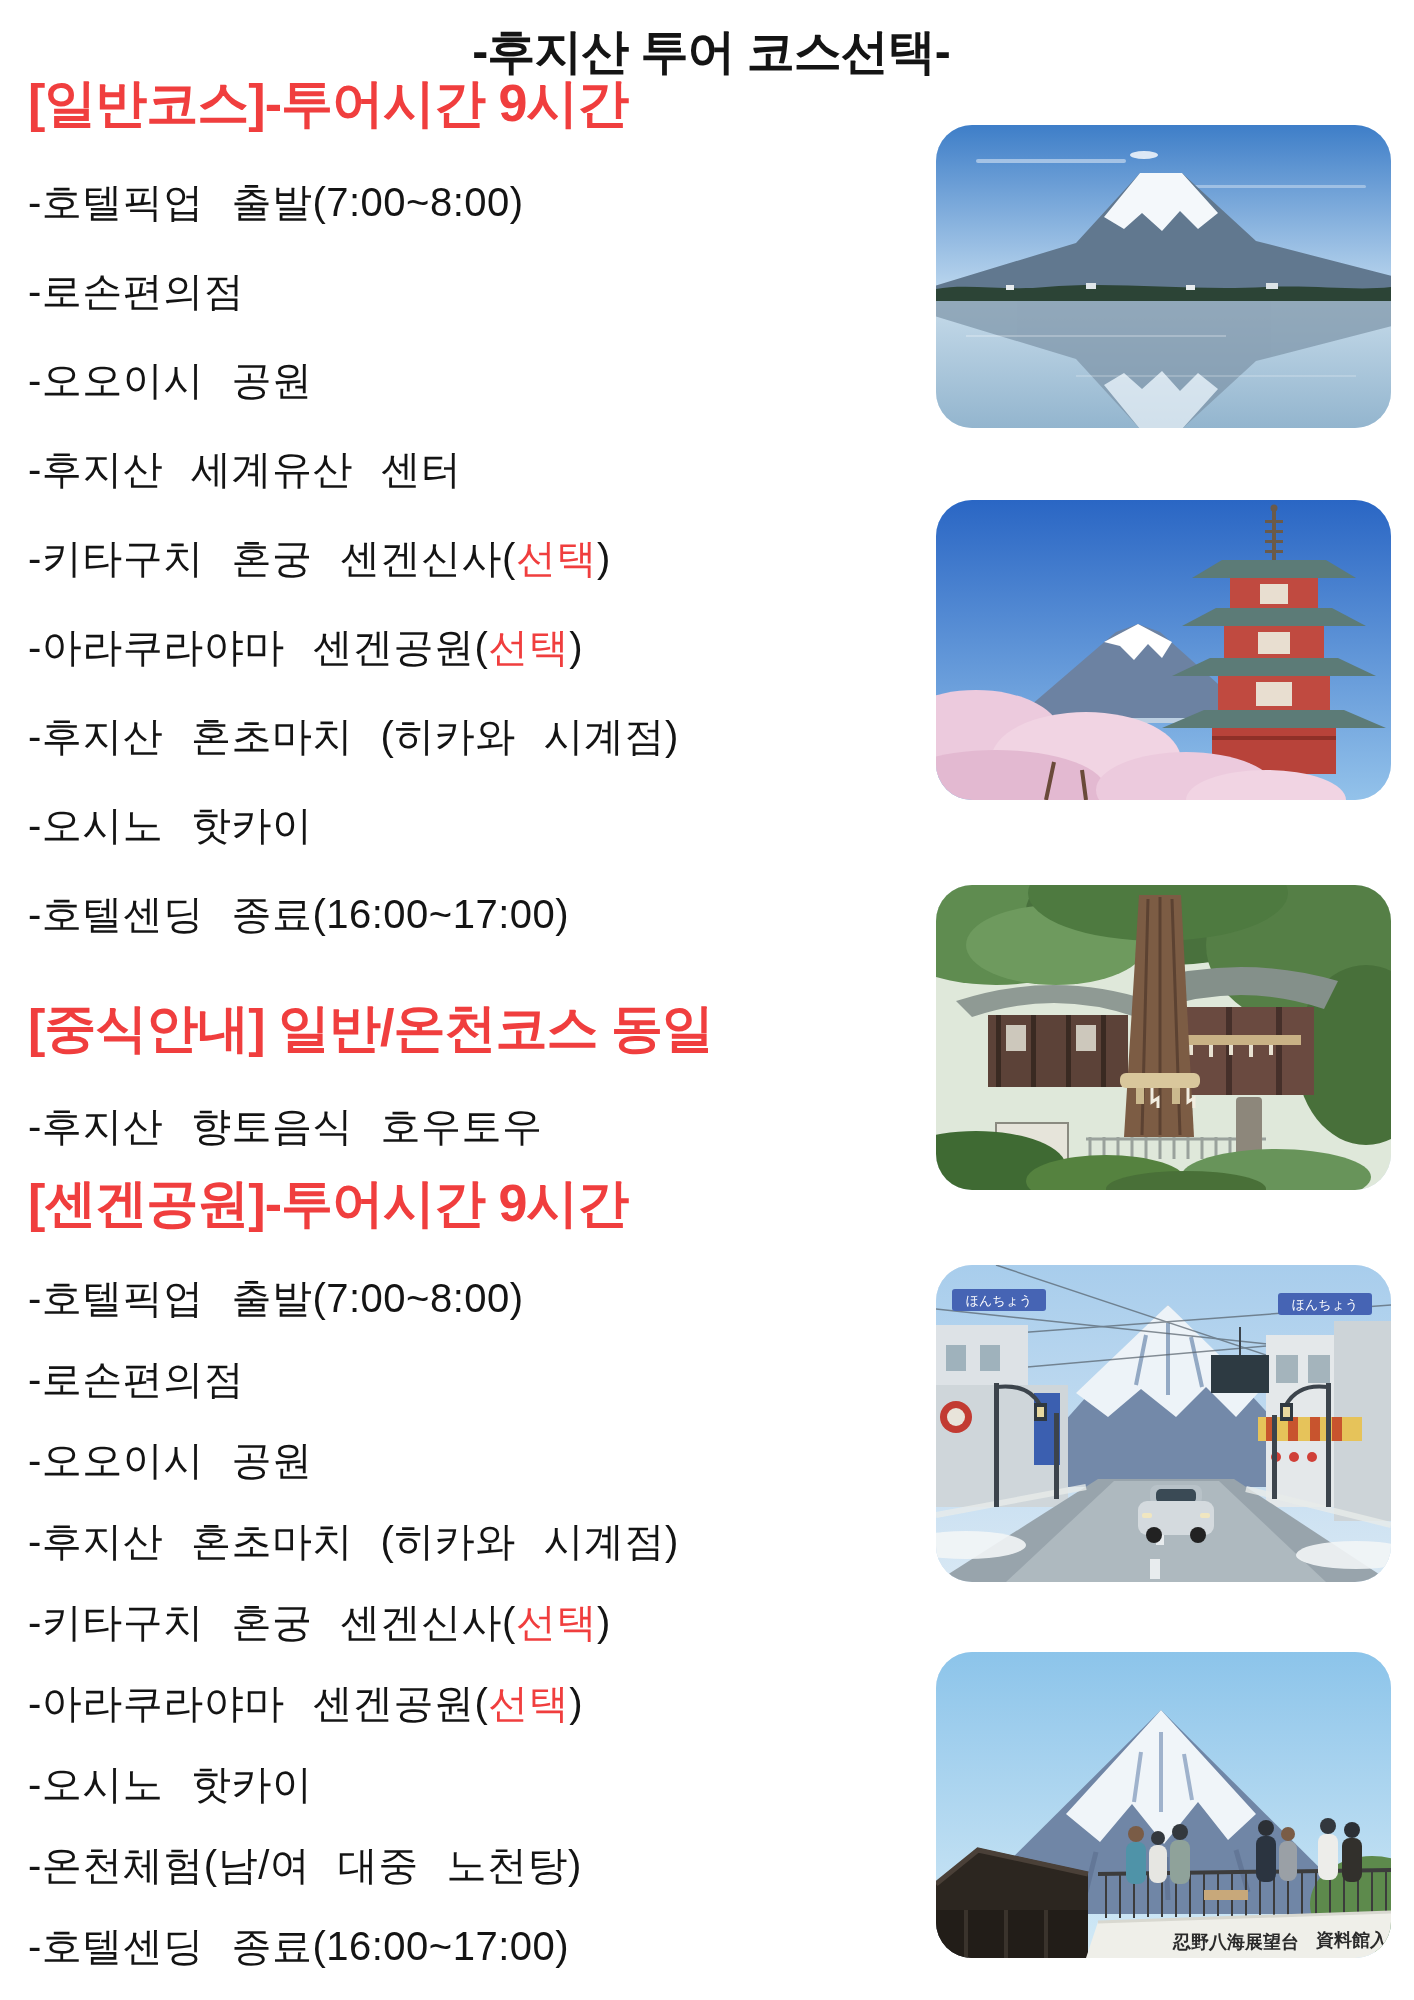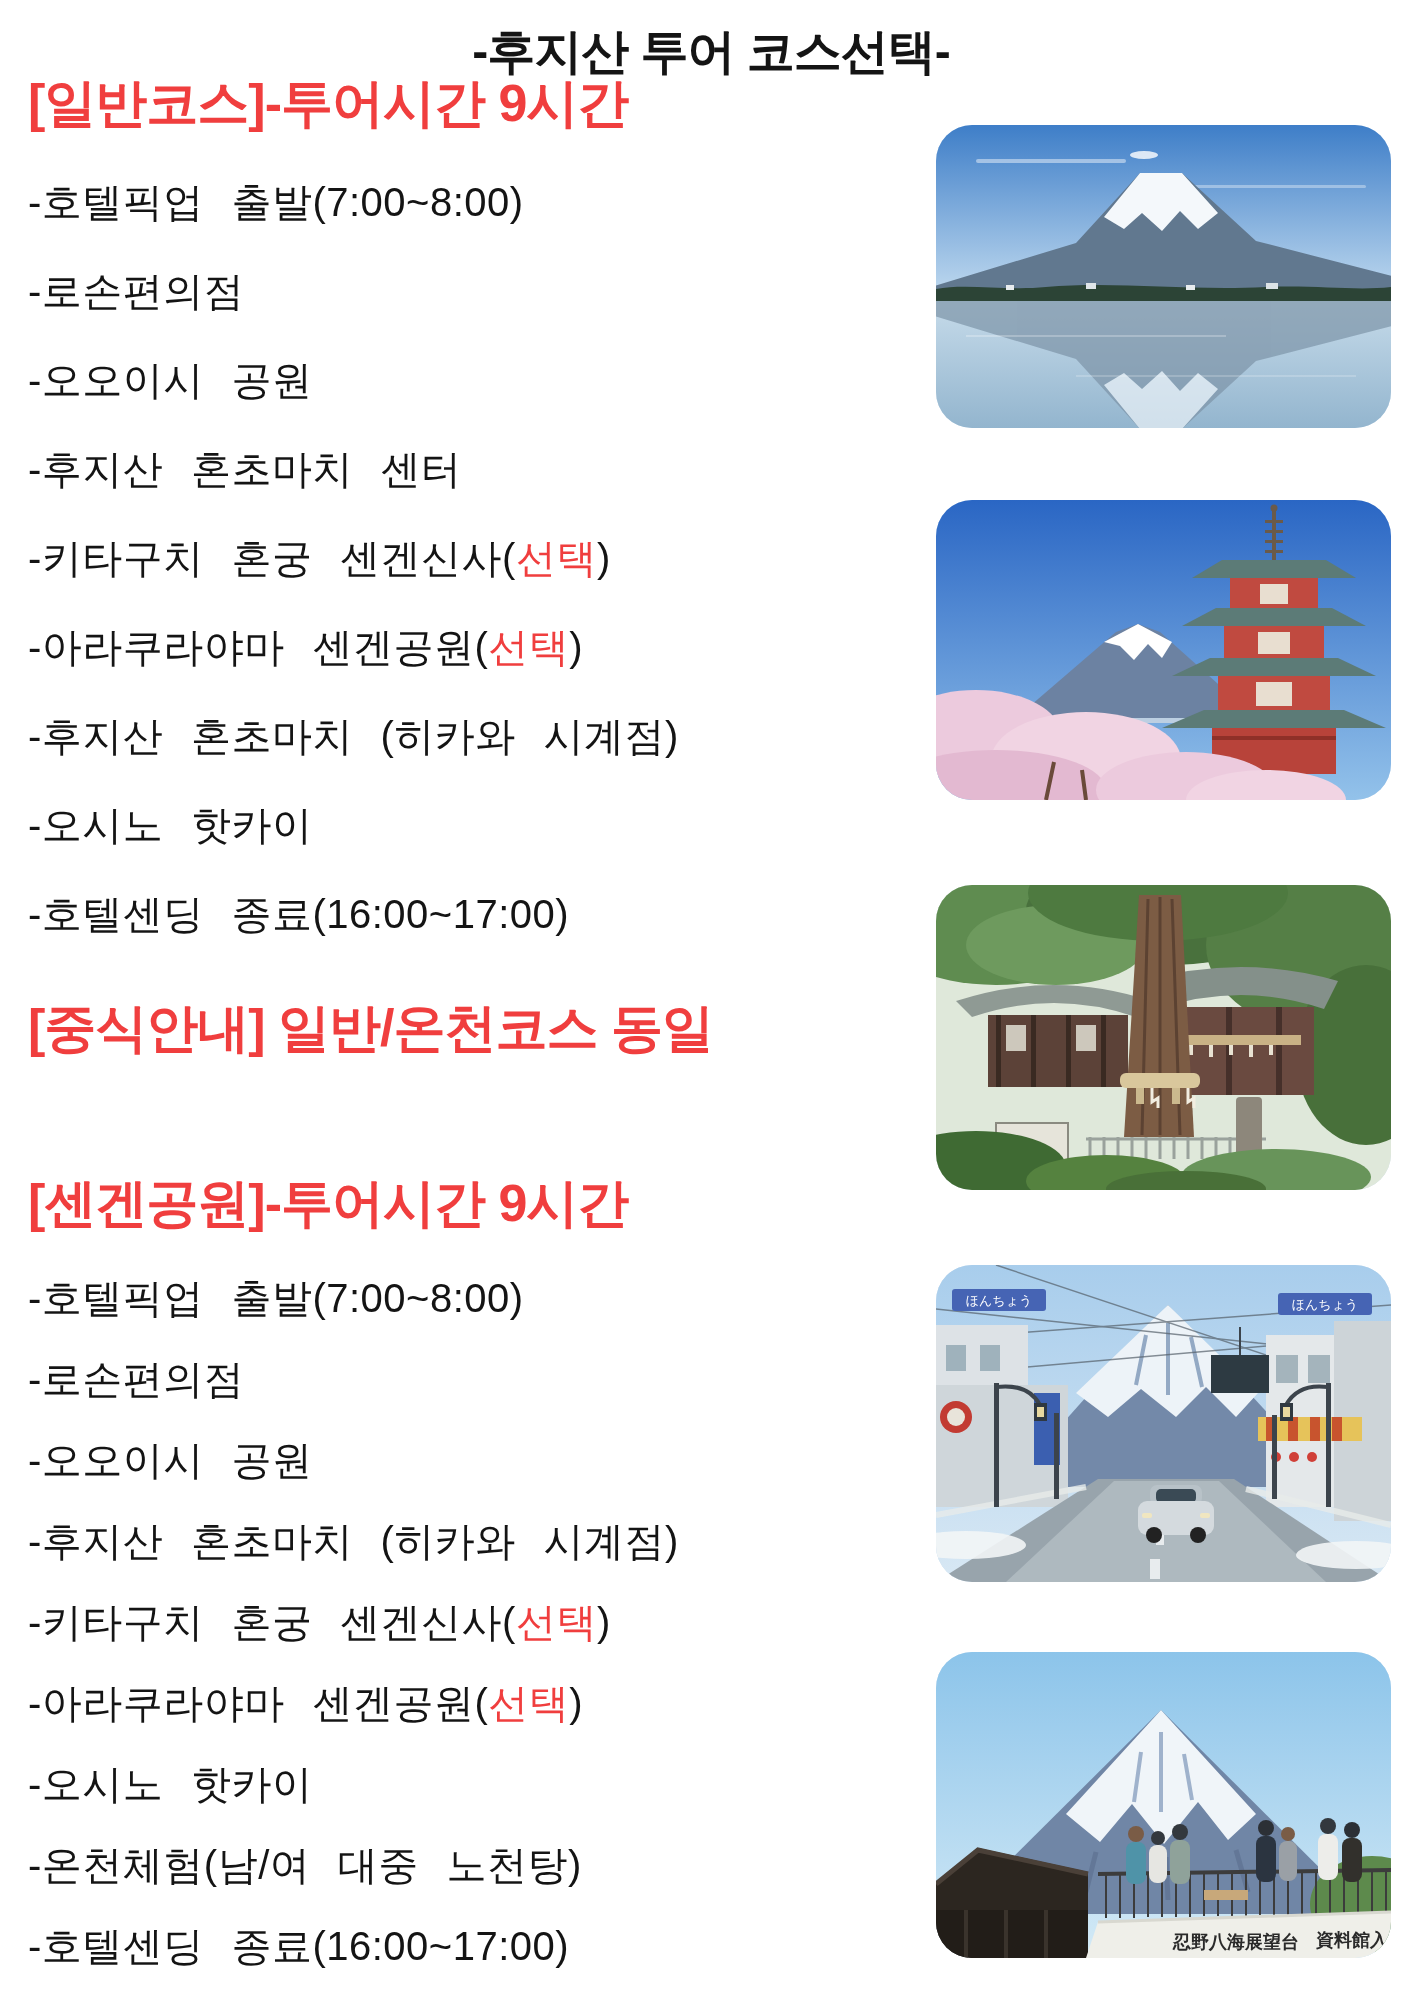--- a/index.html
+++ b/index.html
@@ -49,29 +49,30 @@
 <div class="page">
 
   <h1 class="title">-후지산 투어 코스선택-</h1>
 
   <div id="sections">
       <section class="section sec-0">
         <h2 class="sec-header">[일반코스]-투어시간 9시간</h2>
         <div class="line"><span>-호텔픽업 출발(7:00~8:00)</span></div>
         <div class="line"><span>-로손편의점</span></div>
         <div class="line"><span>-오오이시 공원</span></div>
-        <div class="line"><span>-후지산 혼초마치 센터</span></div>
+        <div class="line"><span>-후지산 세계유산 센터</span></div>
         <div class="line"><span>-키타구치 혼궁 센겐신사(</span><span class="red">선택</span><span>)</span></div>
         <div class="line"><span>-아라쿠라야마 센겐공원(</span><span class="red">선택</span><span>)</span></div>
         <div class="line"><span>-후지산 혼초마치 (히카와 시계점)</span></div>
         <div class="line"><span>-오시노 핫카이</span></div>
         <div class="line"><span>-호텔센딩 종료(16:00~17:00)</span></div>
       </section>
       <section class="section sec-1">
         <h2 class="sec-header">[중식안내] 일반/온천코스 동일</h2>
+        <div class="line"><span>-후지산 향토음식 호우토우</span></div>
       </section>
       <section class="section sec-2">
         <h2 class="sec-header">[센겐공원]-투어시간 9시간</h2>
         <div class="line"><span>-호텔픽업 출발(7:00~8:00)</span></div>
         <div class="line"><span>-로손편의점</span></div>
         <div class="line"><span>-오오이시 공원</span></div>
         <div class="line"><span>-후지산 혼초마치 (히카와 시계점)</span></div>
         <div class="line"><span>-키타구치 혼궁 센겐신사(</span><span class="red">선택</span><span>)</span></div>
         <div class="line"><span>-아라쿠라야마 센겐공원(</span><span class="red">선택</span><span>)</span></div>
         <div class="line"><span>-오시노 핫카이</span></div>

